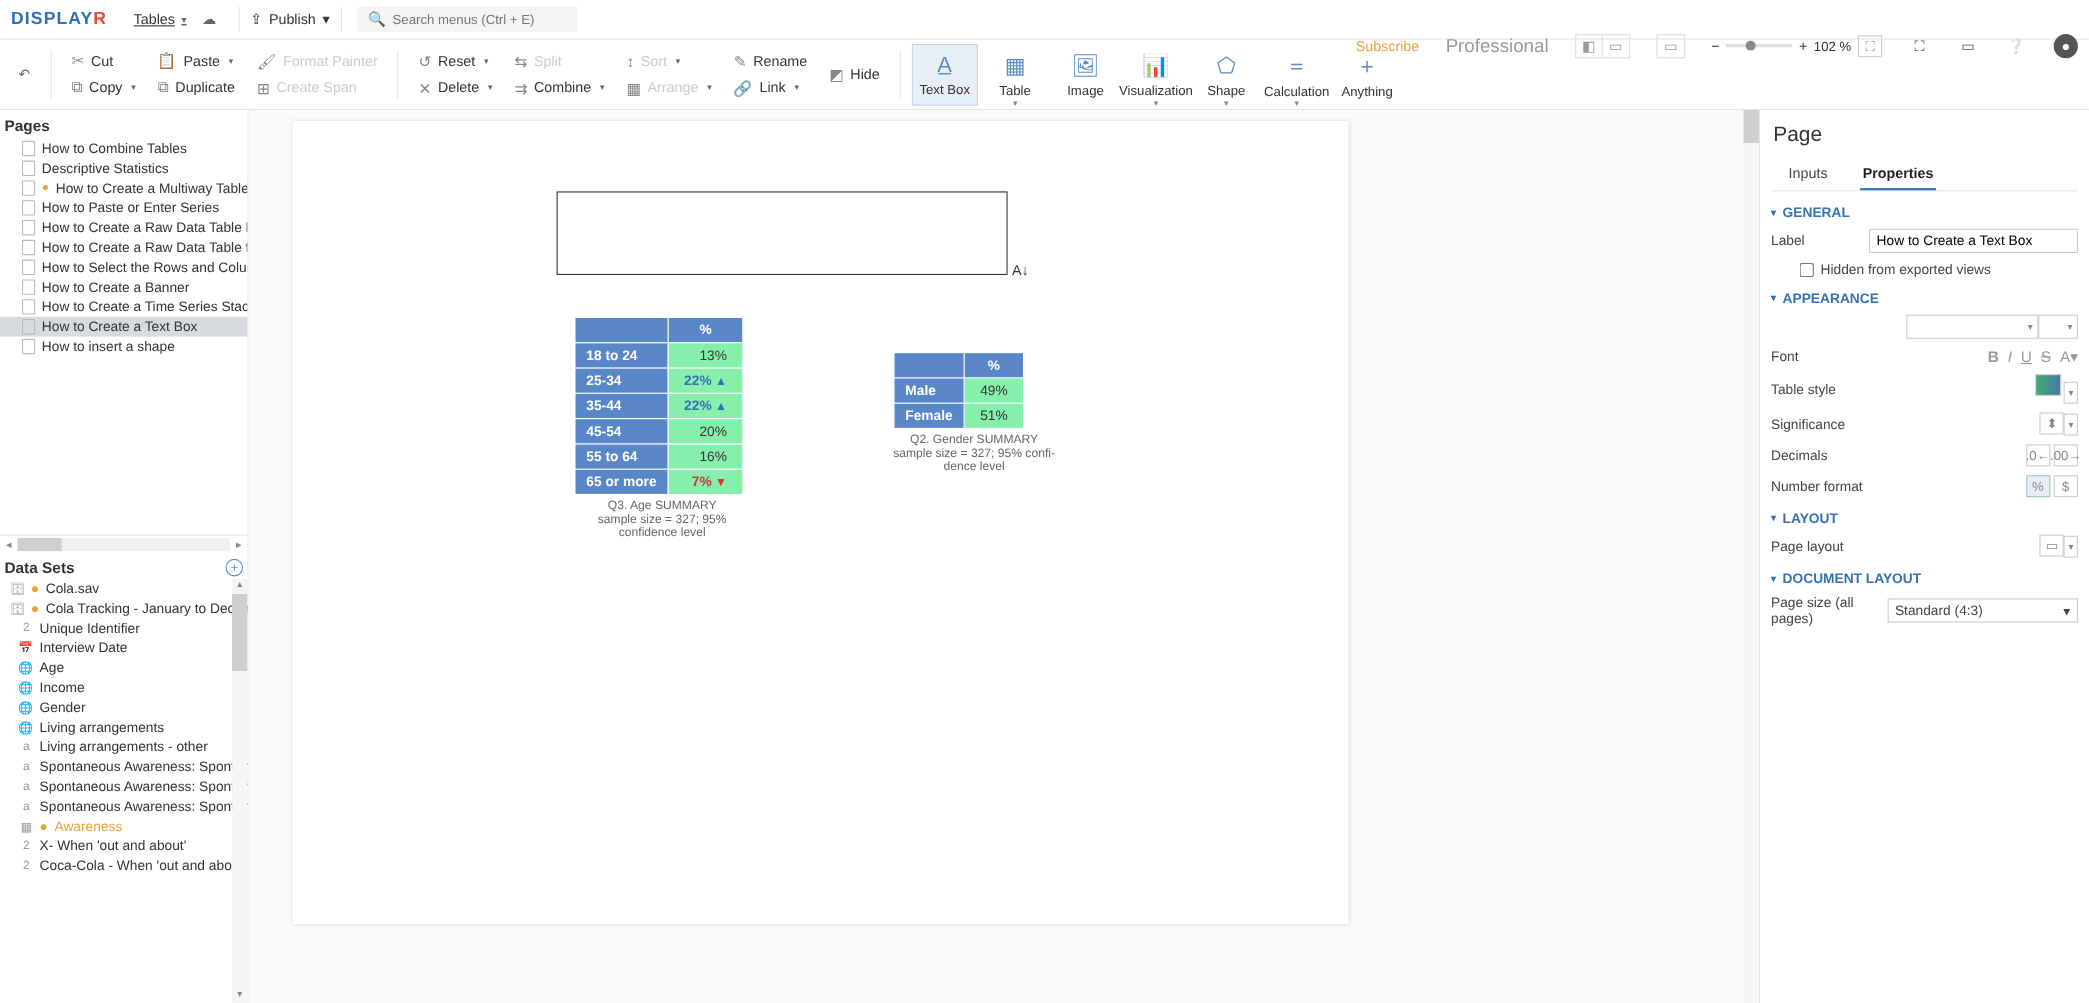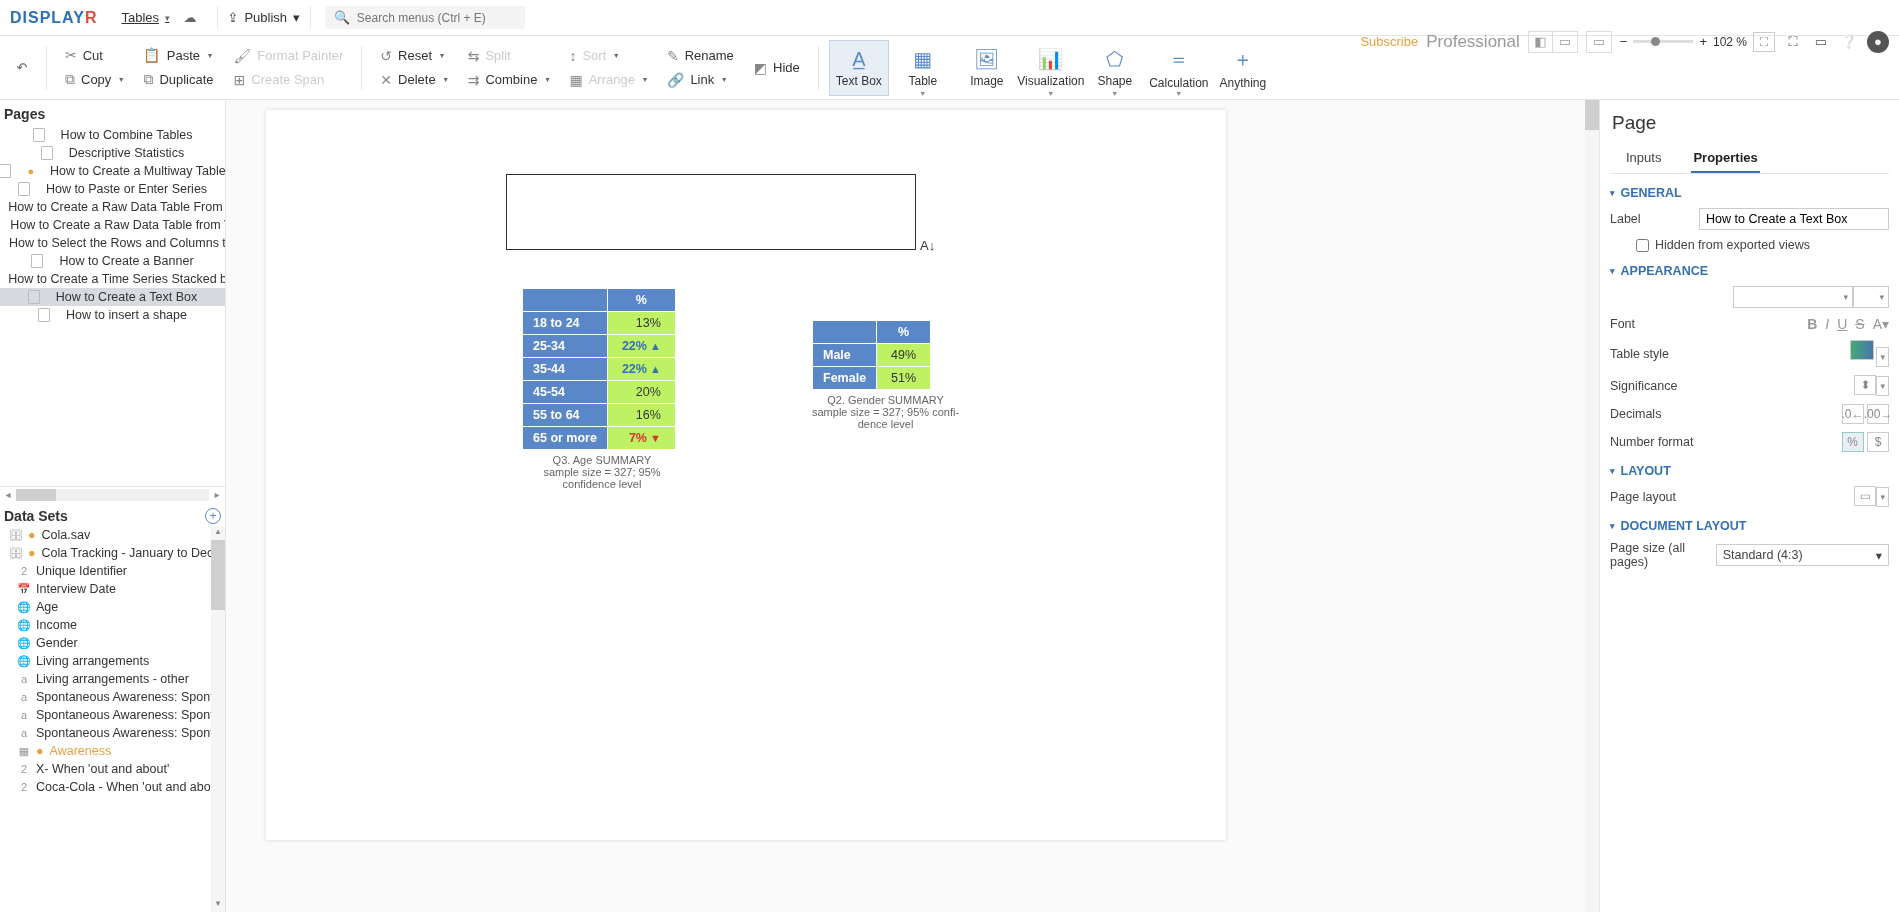--- a/index.html
+++ b/index.html
@@ -9,21 +9,21 @@
 .topbar { height: 36px; display: flex; align-items: center; border-bottom: 1px solid #e5e5e5; padding: 0 10px; }
 .logo { font-weight: 700; font-size: 16px; letter-spacing: 1px; color: #2e6fb5; margin-right: 18px; }
 .logo .red { color: #e24a3b; }
 .top-menu { display: flex; align-items: center; gap: 6px; font-size: 13px; cursor: pointer; padding: 4px 6px; text-decoration: underline; }
 .top-menu .chev { font-size: 9px; color: #666; }
 .cloud-icon { margin-left: 8px; color: #666; }
 .publish { display: flex; align-items: center; gap: 6px; margin-left: 20px; padding: 4px 10px; border-left: 1px solid #e5e5e5; border-right: 1px solid #e5e5e5; cursor: pointer; }
 .search-wrap { margin-left: 14px; background: #f4f4f4; border-radius: 2px; display: flex; align-items: center; padding: 4px 10px; width: 200px; }
 .search-wrap input { border: none; background: transparent; outline: none; font-size: 12px; width: 100%; }
 .search-icon { margin-right: 6px; color: #999; }
-.top-right { margin-left: auto; display: flex; align-items: center; gap: 8px; margin-top: 48px; }
+.top-right { margin-left: auto; display: flex; align-items: center; gap: 24px; margin-top: 48px; }
 .subscribe { color: #e6a23c; font-size: 13px; cursor: pointer; }
 .plan { color: #999; font-size: 17px; }
 .view-toggle { display: flex; border: 1px solid #ddd; }
 .view-toggle div { width: 24px; height: 20px; border-right: 1px solid #ddd; display:flex; align-items:center; justify-content:center; color:#999; cursor:pointer; }
 .view-toggle div:last-child { border-right:none; }
 .zoom-ctrl { display:flex; align-items:center; gap:6px; }
 .zoom-slider { width:60px; height:3px; background:#ddd; position:relative; }
 .zoom-slider .thumb { width:9px; height:9px; border-radius:50%; background:#888; position:absolute; left:30%; top:-3px; }
 .zoom-val { font-size:12px; color:#333; }
 .fit-icon, .help-icon, .user-icon { width:20px; height:20px; display:flex; align-items:center; justify-content:center; color:#555; cursor:pointer; }
@@ -43,21 +43,21 @@
 .big-btn .ico { font-size:20px; color:#5b8cc5; }
 .big-btn .mini-chev { position:absolute; bottom:-2px; font-size:8px; color:#888; }
 
 
 .main { display:flex; height: calc(912px - 100px); }
 
 
 .left-panel { width:226px; border-right:1px solid #e5e5e5; display:flex; flex-direction:column; }
 .panel-header { font-weight:700; font-size:14px; padding:6px 4px 4px 4px; }
 .pages-list { flex:0 0 auto; height:360px; overflow:hidden; position:relative; }
-.page-item { display:flex; align-items:center; gap:16px; padding:2px 6px; font-size:12.5px; white-space:nowrap; overflow:hidden; cursor:pointer;justify-content:center; }
+.page-item { display:flex; align-items:center; gap:6px; padding:2px 20px; font-size:12.5px; white-space:nowrap; overflow:hidden; cursor:pointer; }
 .page-item .page-ico { width:12px; height:14px; border:1px solid #bbb; border-radius:1px; flex-shrink:0; }
 .page-item.selected { background:#d7dbe0; }
 .page-item .warn { color:#e6a23c; font-size:11px; }
 .hscroll { display:flex; align-items:center; height:16px; border-top:1px solid #e5e5e5; }
 .hscroll .arrow { width:16px; text-align:center; color:#888; cursor:pointer; font-size:10px; }
 .hscroll .track { flex:1; height:12px; background:#f0f0f0; position:relative; }
 .hscroll .thumb { position:absolute; left:0; width:40px; height:12px; background:#cfcfcf; }
 
 .datasets-header { display:flex; align-items:center; justify-content:space-between; padding:6px 4px 2px 4px; }
 .plus-circle { width:16px; height:16px; border:1px solid #5b8cc5; border-radius:50%; color:#5b8cc5; display:flex; align-items:center; justify-content:center; font-size:12px; cursor:pointer; }
@@ -80,21 +80,21 @@
 .textbox { position:absolute; left:240px; top:64px; width:410px; height:76px; border:1px solid #333; cursor:text; }
 .cursor-ind { position:absolute; left:654px; top:128px; font-size:13px; color:#333; }
 
 
 .data-table { position:absolute; }
 .dt1 { left:256px; top:178px; }
 .dt2 { left:546px; top:210px; }
 table.mini { border-collapse:collapse; font-size:12.5px; }
 table.mini th { background:#5a87c7; color:#fff; font-weight:700; padding:4px 12px; text-align:center; border:1px solid #fff; }
 table.mini td.cat { background:#5a87c7; color:#fff; font-weight:700; padding:4px 10px; border:1px solid #fff; white-space:nowrap; }
-table.mini td.val { background:#bef264; color:#333; padding:4px 14px; text-align:right; border:1px solid #fff; white-space:nowrap; }
+table.mini td.val { background:#86efac; color:#333; padding:4px 14px; text-align:right; border:1px solid #fff; white-space:nowrap; }
 .arrow-up { color:#3571b3; font-size:11px; margin-left:3px; }
 .arrow-down { color:#d33; font-size:11px; margin-left:3px; }
 .caption { font-size:11px; color:#666; text-align:center; margin-top:4px; max-width:160px; }
 
 
 .right-panel { width:300px; border-left:1px solid #e5e5e5; display:flex; flex-direction:column; padding:6px 10px 0 10px; }
 .rp-title { font-size:19px; font-weight:400; padding:6px 0 10px 2px; }
 .rp-tabs { display:flex; gap:28px; border-bottom:1px solid #e5e5e5; padding:0 14px; }
 .rp-tab { padding:6px 2px; font-size:13px; cursor:pointer; color:#444; }
 .rp-tab.active { font-weight:700; border-bottom:2px solid #3571b3; color:#222; }

